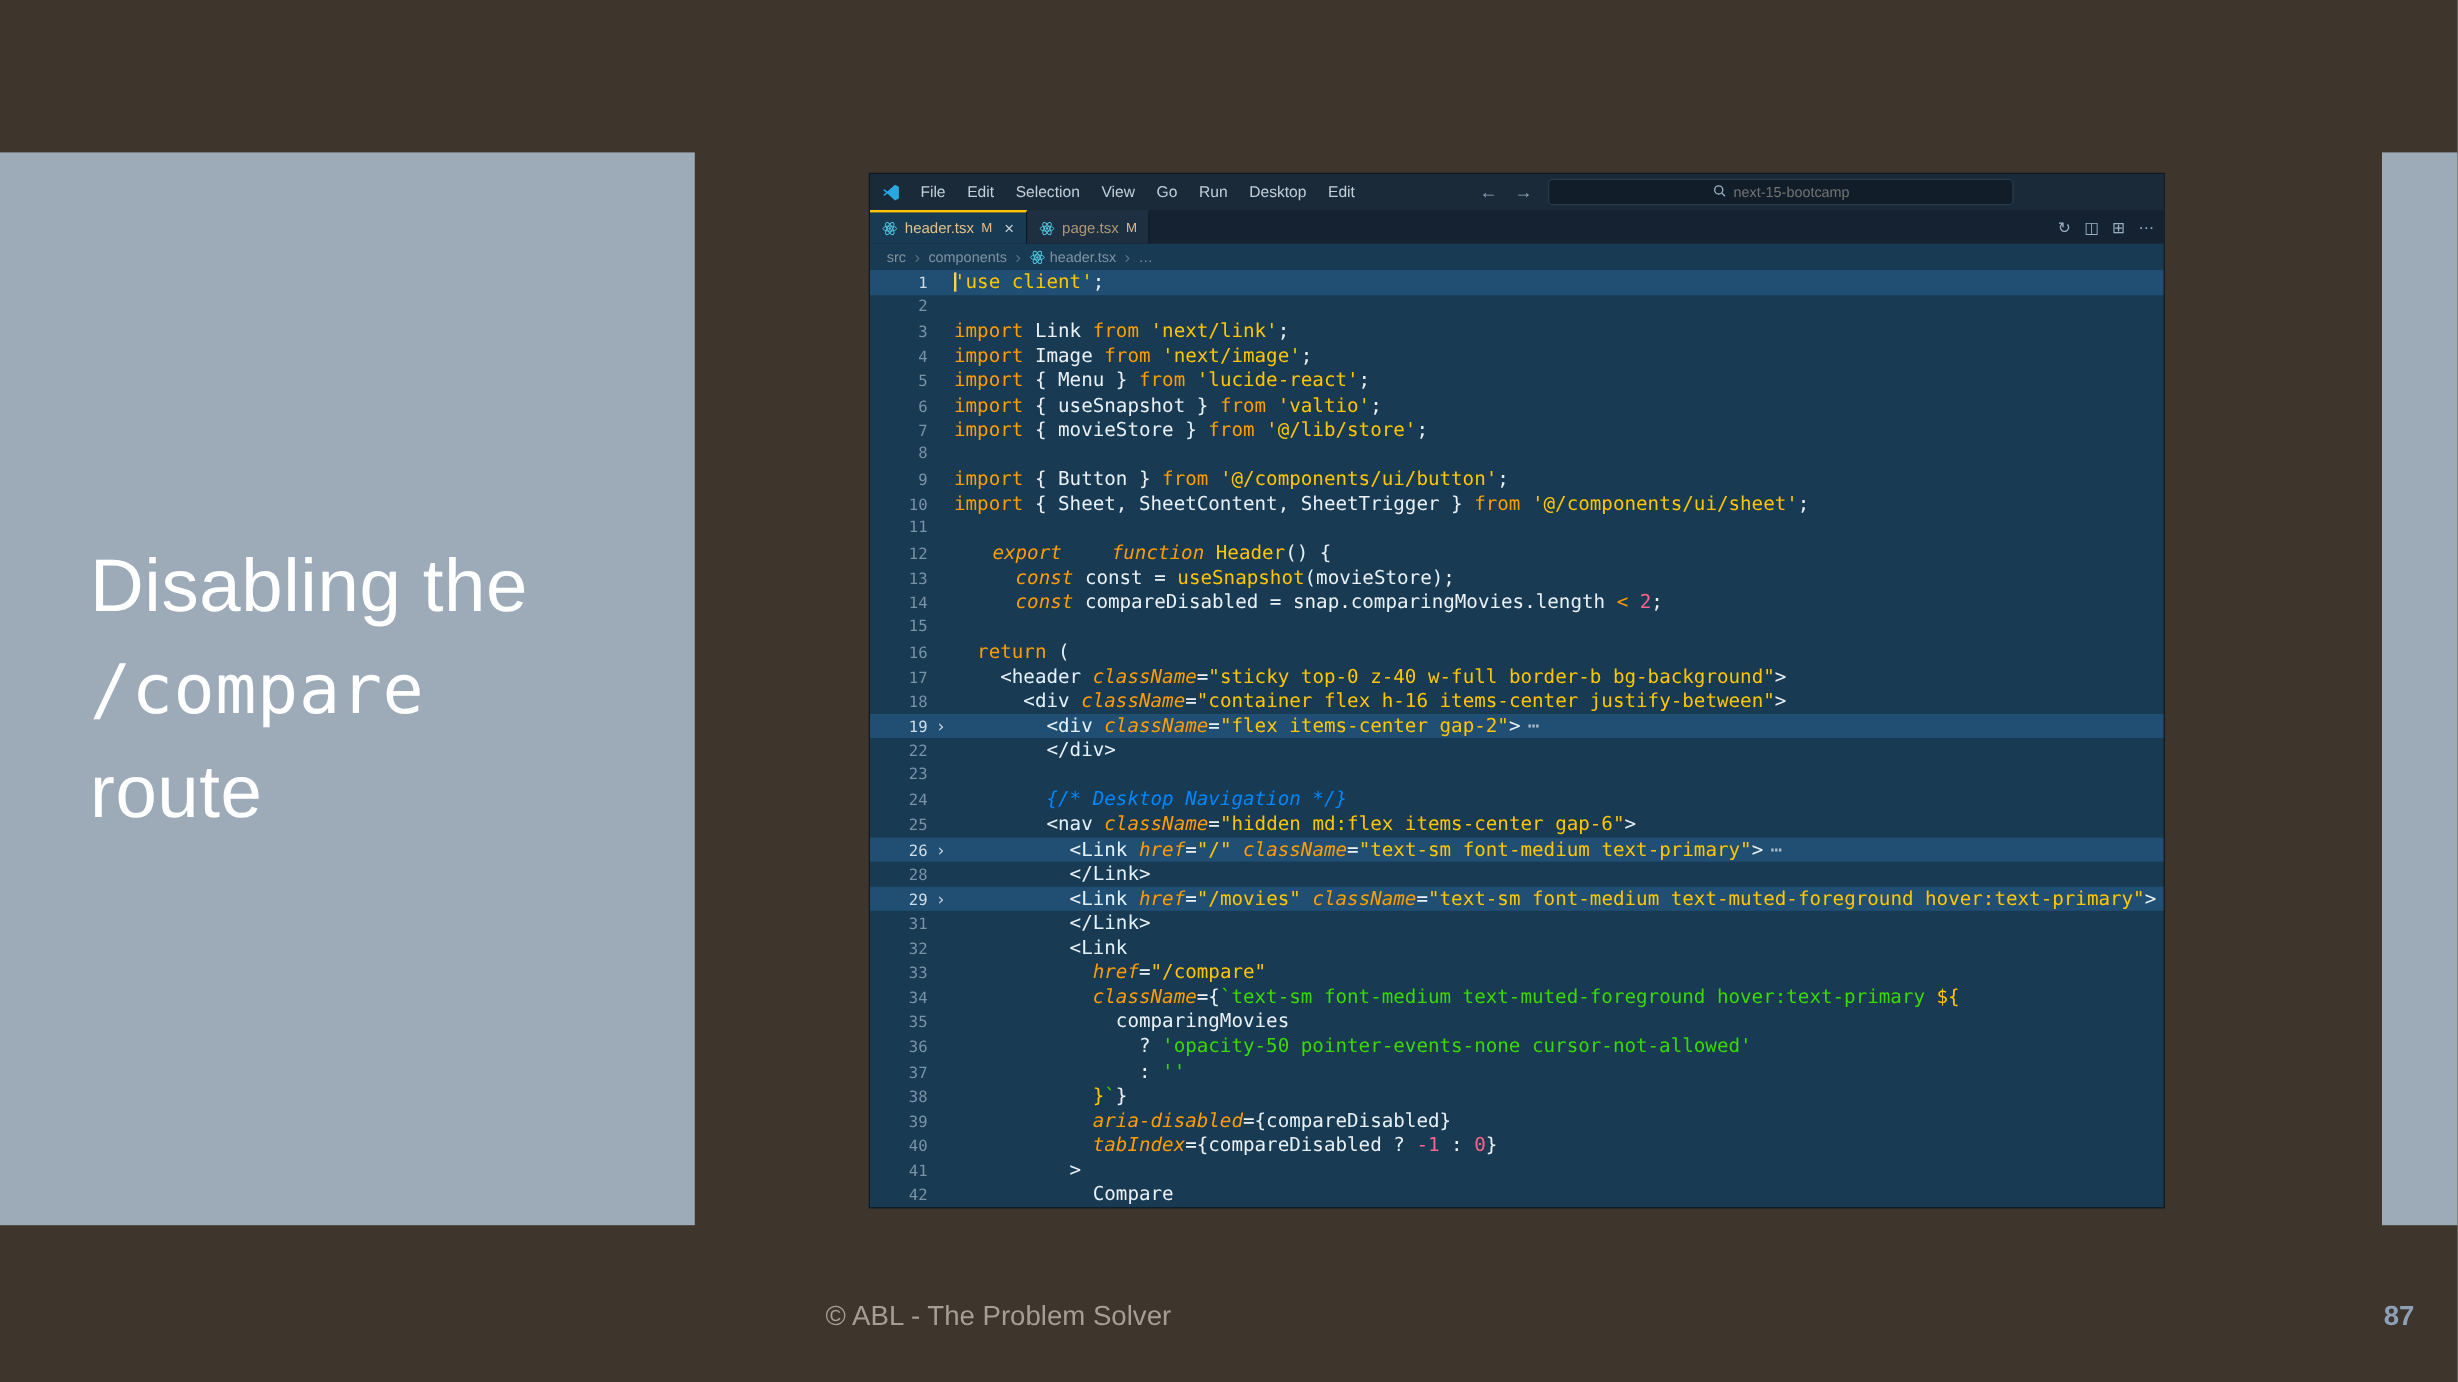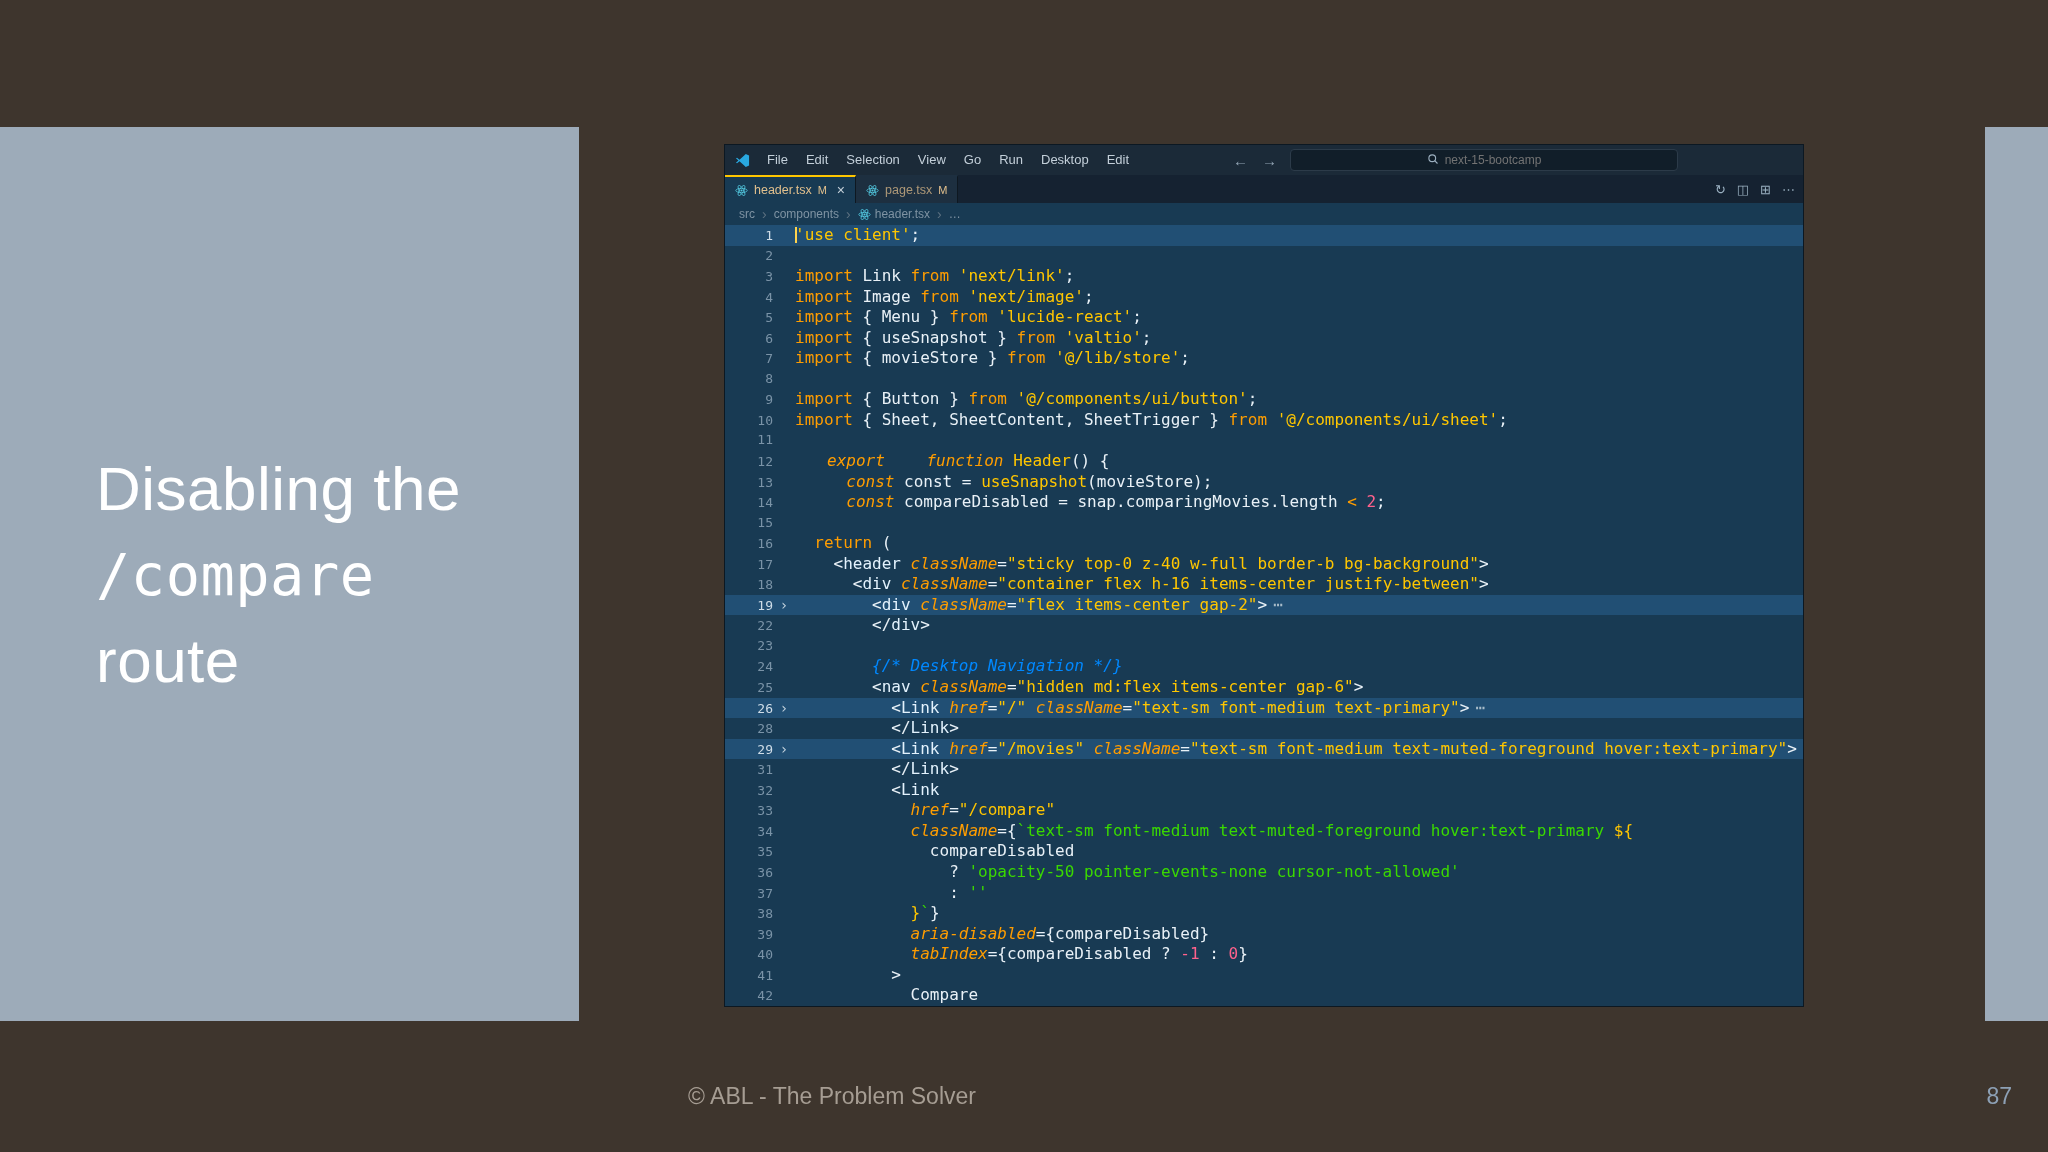--- a/index.html
+++ b/index.html
@@ -1,28 +1,28 @@
 <!DOCTYPE html>
 <html><head>
 <meta charset="utf-8">
 <style>
   html,body{margin:0;padding:0;}
   body{width:2048px;height:1152px;overflow:hidden;font-family:"Liberation Sans",sans-serif;}
   .slide{position:relative;width:2048px;height:1152px;background:#3e352d;overflow:hidden;}
 
   
   .left-panel{position:absolute;left:0;top:127px;width:579px;height:894px;background:#9dabb9;
-    display:flex;flex-direction:column;justify-content:center;padding-left:96px;box-sizing:border-box;}
+    display:flex;flex-direction:column;justify-content:center;padding-left:75px;box-sizing:border-box;}
   .slide-title{color:#ffffff;font-size:62px;line-height:85px;font-weight:400;letter-spacing:0.5px;}
   .title-code{font-family:"DejaVu Sans Mono",monospace;font-size:57px;}
   .right-sliver{position:absolute;left:1985px;top:127px;width:63px;height:894px;background:#9dabb9;}
 
   
   .footer-copyright{position:absolute;top:1083px;left:16px;width:1632px;text-align:center;color:#a69d93;font-size:23px;}
-  .page-number{position:absolute;top:1083px;right:36px;color:#8da0b5;font-size:23px;font-weight:normal;}
+  .page-number{position:absolute;top:1083px;right:36px;color:#8da0b5;font-size:23px;font-weight:bold;}
 
   
   .vscode{position:absolute;left:725px;top:145px;width:1078px;height:861px;background:#183a53;overflow:hidden;
     box-shadow:0 0 0 1px #0c1822;}
   .titlebar{position:relative;height:30px;background:#1b2a38;display:flex;align-items:center;}
   .vscode-logo{margin-left:10px;flex:none;display:flex;align-items:center;}
   .menu-bar{display:flex;margin-left:8px;}
   .menu-item{color:#c3cfd9;font-size:13px;padding:0 9px;line-height:30px;}
   .nav-arrows{position:absolute;left:508px;top:0;height:30px;display:flex;align-items:center;gap:14px;
     color:#93a5b4;font-size:15px;}
@@ -204,21 +204,21 @@
         <div class="code-line"><span class="ln">23</span><span class="fold"></span><span class="code-text"></span></div>
         <div class="code-line"><span class="ln">24</span><span class="fold"></span><span class="code-text"><span class="tk-pln">        </span><span class="tk-cmt">{/* Desktop Navigation */}</span></span></div>
         <div class="code-line"><span class="ln">25</span><span class="fold"></span><span class="code-text"><span class="tk-pln">        &lt;</span><span class="tk-tag">nav</span><span class="tk-pln"> </span><span class="tk-attr">className</span><span class="tk-pln">=</span><span class="tk-str">"hidden md:flex items-center gap-6"</span><span class="tk-pln">&gt;</span></span></div>
         <div class="code-line hl"><span class="ln">26</span><span class="fold">›</span><span class="code-text"><span class="tk-pln">          &lt;</span><span class="tk-tag">Link</span><span class="tk-pln"> </span><span class="tk-attr">href</span><span class="tk-pln">=</span><span class="tk-str">"/"</span><span class="tk-pln"> </span><span class="tk-attr">className</span><span class="tk-pln">=</span><span class="tk-str">"text-sm font-medium text-primary"</span><span class="tk-pln">&gt;</span></span><span class="ellipsis-badge">⋯</span></div>
         <div class="code-line"><span class="ln">28</span><span class="fold"></span><span class="code-text"><span class="tk-pln">          &lt;/</span><span class="tk-tag">Link</span><span class="tk-pln">&gt;</span></span></div>
         <div class="code-line hl"><span class="ln">29</span><span class="fold">›</span><span class="code-text"><span class="tk-pln">          &lt;</span><span class="tk-tag">Link</span><span class="tk-pln"> </span><span class="tk-attr">href</span><span class="tk-pln">=</span><span class="tk-str">"/movies"</span><span class="tk-pln"> </span><span class="tk-attr">className</span><span class="tk-pln">=</span><span class="tk-str">"text-sm font-medium text-muted-foreground hover:text-primary"</span><span class="tk-pln">&gt;</span></span><span class="ellipsis-badge">⋯</span></div>
         <div class="code-line"><span class="ln">31</span><span class="fold"></span><span class="code-text"><span class="tk-pln">          &lt;/</span><span class="tk-tag">Link</span><span class="tk-pln">&gt;</span></span></div>
         <div class="code-line"><span class="ln">32</span><span class="fold"></span><span class="code-text"><span class="tk-pln">          &lt;</span><span class="tk-tag">Link</span></span></div>
         <div class="code-line"><span class="ln">33</span><span class="fold"></span><span class="code-text"><span class="tk-pln">            </span><span class="tk-attr">href</span><span class="tk-pln">=</span><span class="tk-str">"/compare"</span></span></div>
         <div class="code-line"><span class="ln">34</span><span class="fold"></span><span class="code-text"><span class="tk-pln">            </span><span class="tk-attr">className</span><span class="tk-pln">={</span><span class="tk-grn">`text-sm font-medium text-muted-foreground hover:text-primary </span><span class="tk-str">${</span></span></div>
-        <div class="code-line"><span class="ln">35</span><span class="fold"></span><span class="code-text"><span class="tk-pln">              compareDisabled</span></span></div>
+        <div class="code-line"><span class="ln">35</span><span class="fold"></span><span class="code-text"><span class="tk-pln">              comparingMovies</span></span></div>
         <div class="code-line"><span class="ln">36</span><span class="fold"></span><span class="code-text"><span class="tk-pln">                ? </span><span class="tk-grn">'opacity-50 pointer-events-none cursor-not-allowed'</span></span></div>
         <div class="code-line"><span class="ln">37</span><span class="fold"></span><span class="code-text"><span class="tk-pln">                : </span><span class="tk-grn">''</span></span></div>
         <div class="code-line"><span class="ln">38</span><span class="fold"></span><span class="code-text"><span class="tk-pln">            </span><span class="tk-str">}</span><span class="tk-grn">`</span><span class="tk-pln">}</span></span></div>
         <div class="code-line"><span class="ln">39</span><span class="fold"></span><span class="code-text"><span class="tk-pln">            </span><span class="tk-attr">aria-disabled</span><span class="tk-pln">={compareDisabled}</span></span></div>
         <div class="code-line"><span class="ln">40</span><span class="fold"></span><span class="code-text"><span class="tk-pln">            </span><span class="tk-attr">tabIndex</span><span class="tk-pln">={compareDisabled ? </span><span class="tk-num">-1</span><span class="tk-pln"> : </span><span class="tk-num">0</span><span class="tk-pln">}</span></span></div>
         <div class="code-line"><span class="ln">41</span><span class="fold"></span><span class="code-text"><span class="tk-pln">          &gt;</span></span></div>
         <div class="code-line"><span class="ln">42</span><span class="fold"></span><span class="code-text"><span class="tk-pln">            Compare</span></span></div>
       </div>
 
   </div>

